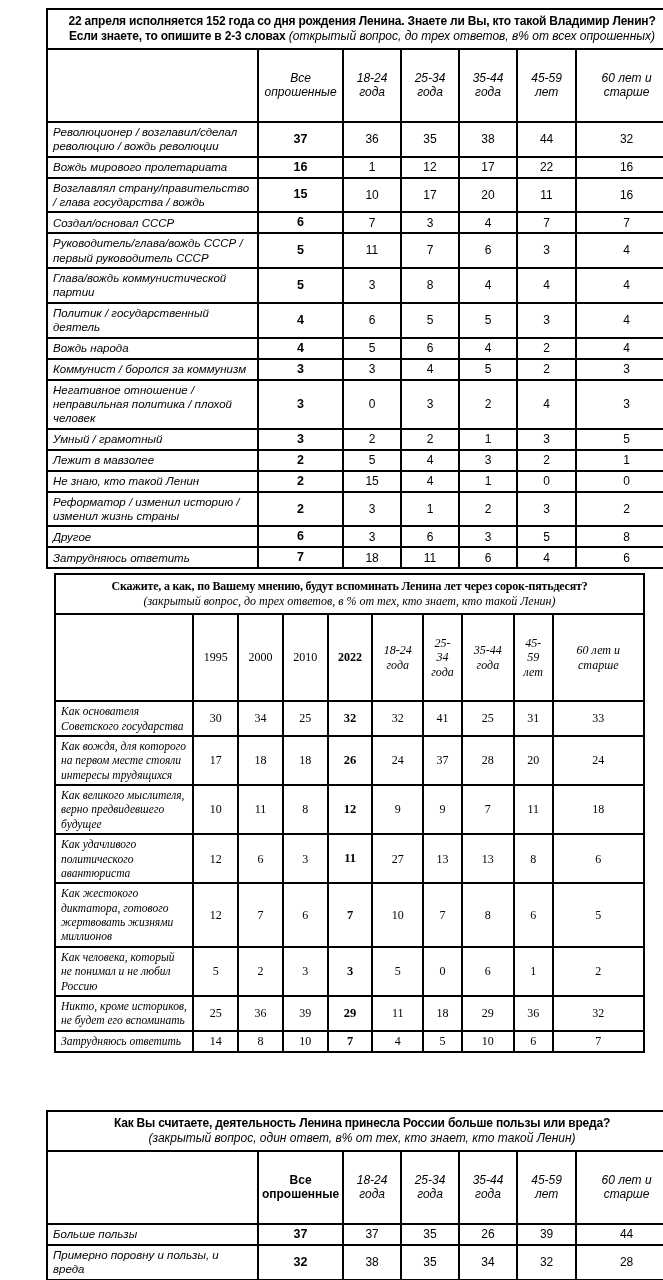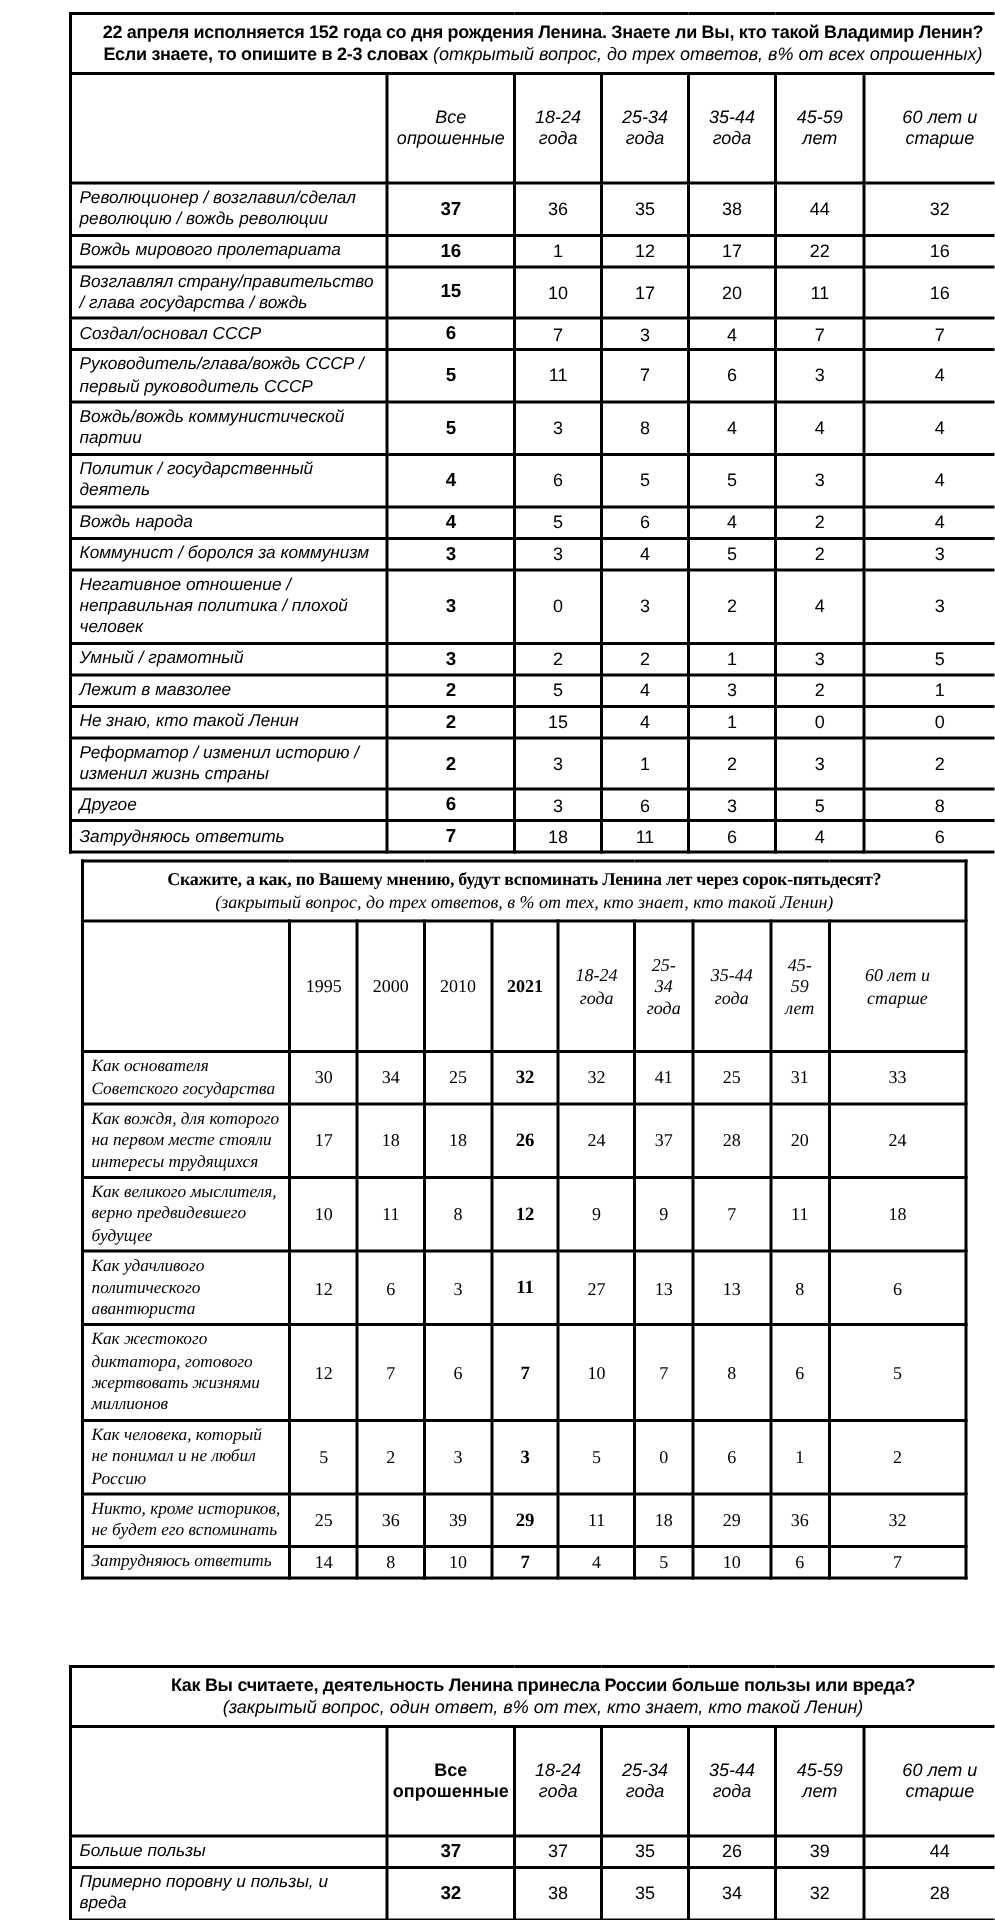--- a/index.html
+++ b/index.html
@@ -106,21 +106,21 @@
         <tr>
           <td class="lbl">Руководитель/глава/вождь СССР / первый руководитель СССР</td>
           <td class="num b">5</td>
           <td class="num">11</td>
           <td class="num">7</td>
           <td class="num">6</td>
           <td class="num">3</td>
           <td class="num">4</td>
         </tr>
         <tr>
-          <td class="lbl">Вождь/вождь коммунистической партии</td>
+          <td class="lbl">Глава/вождь коммунистической партии</td>
           <td class="num b">5</td>
           <td class="num">3</td>
           <td class="num">8</td>
           <td class="num">4</td>
           <td class="num">4</td>
           <td class="num">4</td>
         </tr>
         <tr>
           <td class="lbl">Политик / государственный деятель</td>
           <td class="num b">4</td>
@@ -231,21 +231,21 @@
       </colgroup>
     <thead>
       <tr>
         <td class="title-cell" colspan="10"><span class="tb">Скажите, а как, по Вашему мнению, будут вспоминать Ленина лет через сорок-пятьдесят?</span> <span class="tn block">(закрытый вопрос, до трех ответов, в % от тех, кто знает, кто такой Ленин)</span></td>
       </tr>
       <tr class="hdr-row">
           <th class="lbl"></th>
           <th class="hc plain">1995</th>
           <th class="hc plain">2000</th>
           <th class="hc plain">2010</th>
-          <th class="hc bold">2021</th>
+          <th class="hc bold">2022</th>
           <th class="hc italic">18-24
 года</th>
           <th class="hc italic">25-
 34
 года</th>
           <th class="hc italic">35-44
 года</th>
           <th class="hc italic">45-
 59
 лет</th>

